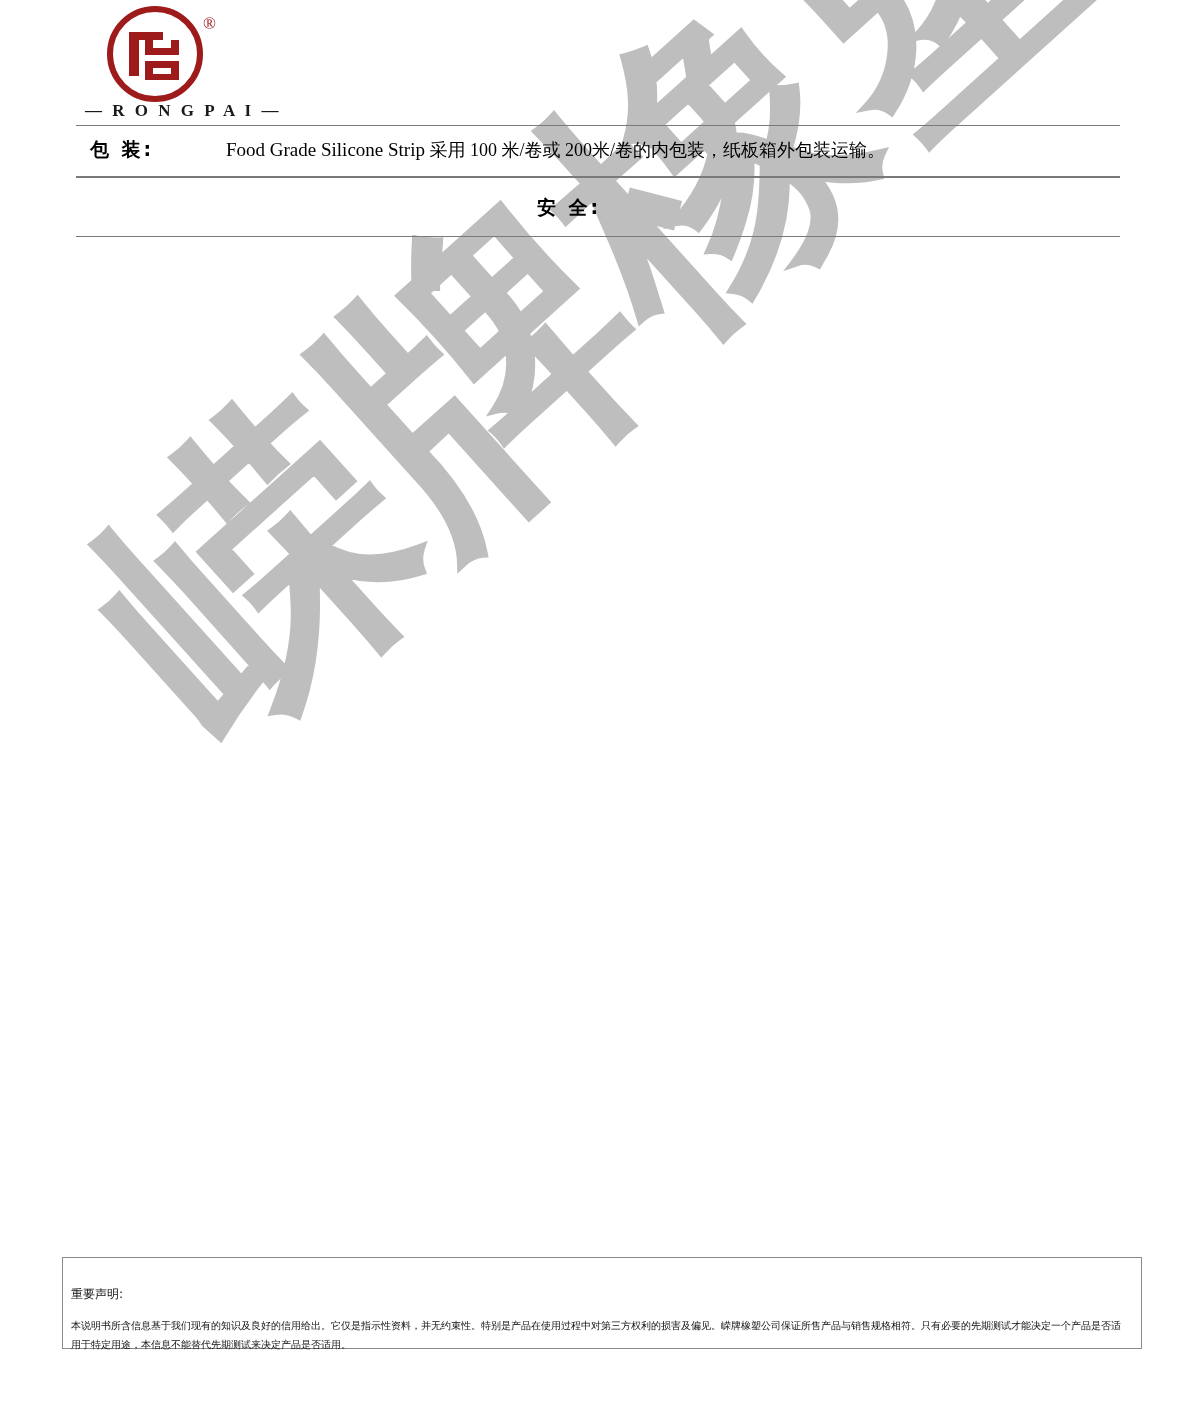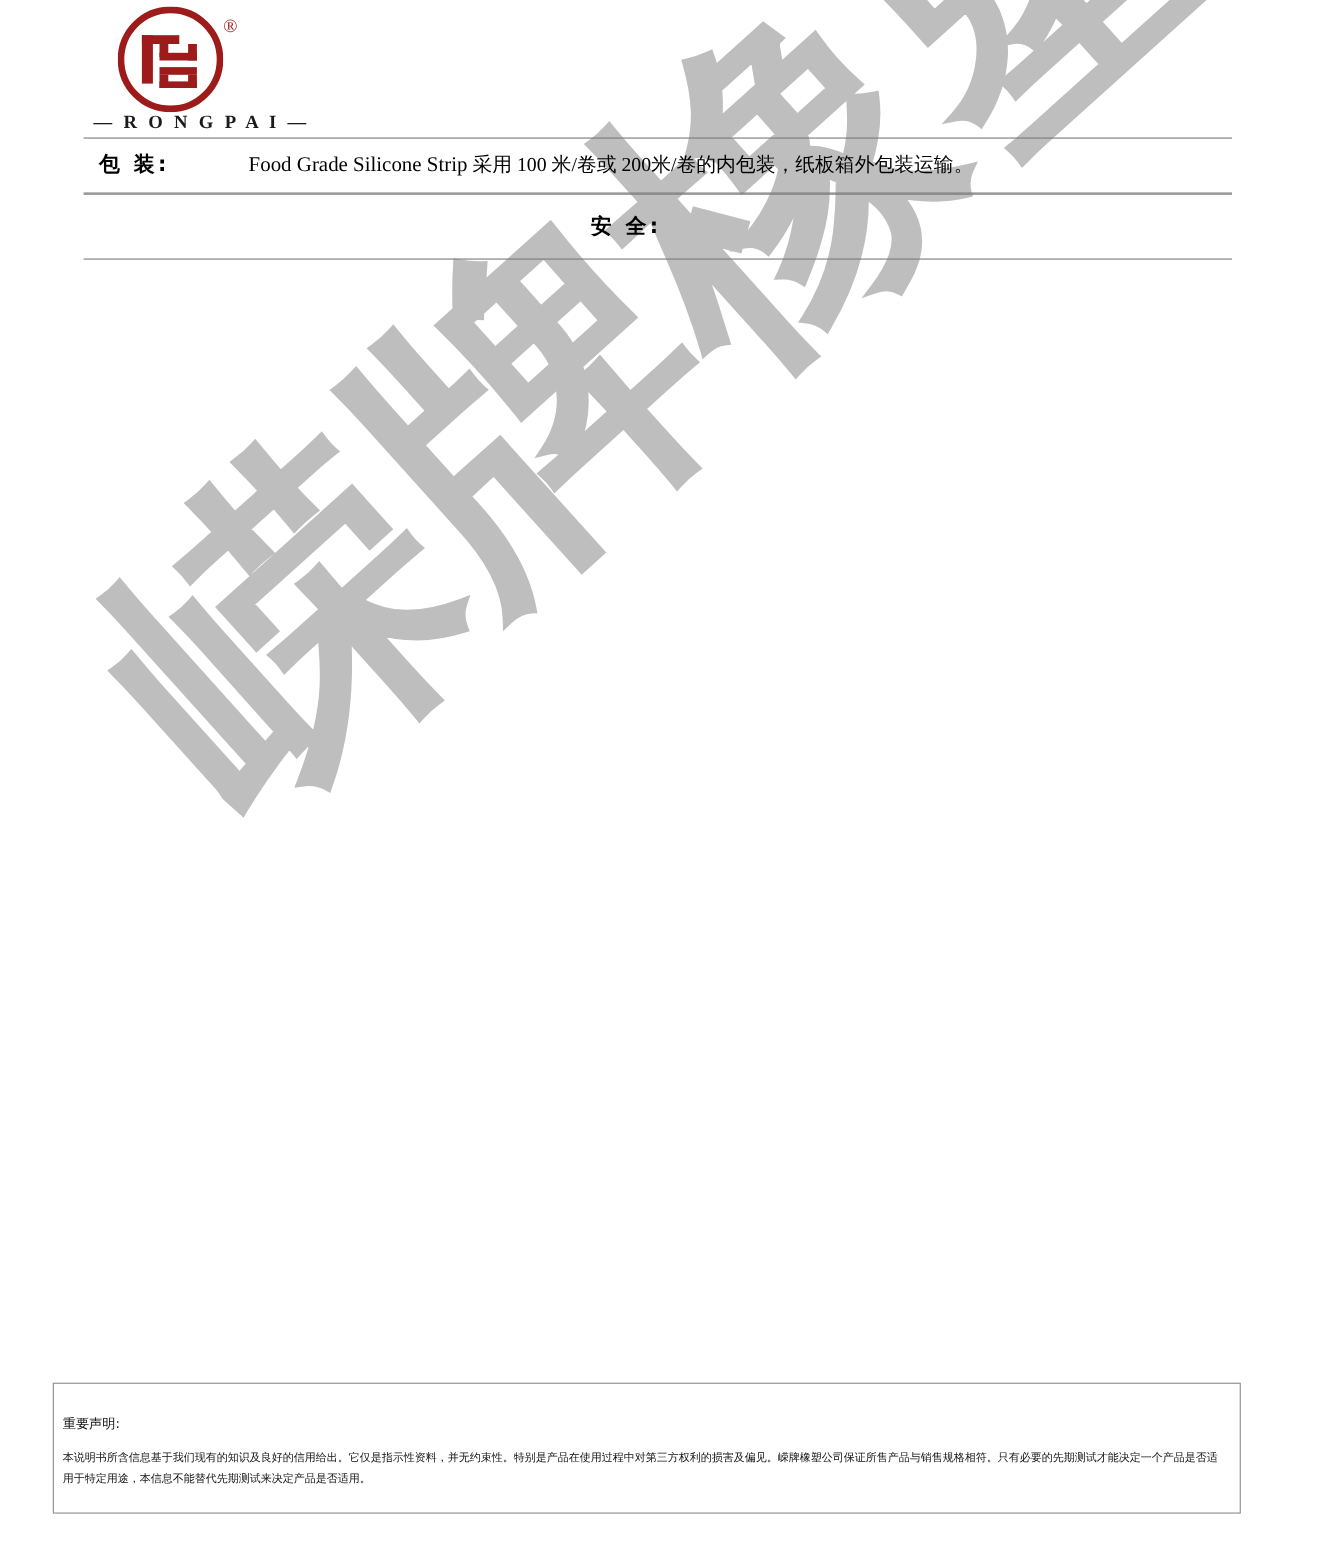--- a/index.html
+++ b/index.html
@@ -125,24 +125,24 @@
     font-weight: normal;
     font-size: 18px;
   }
   .row-pack { padding-top: 8px; padding-bottom: 10px; }
   .row-storage { padding-top: 10px; padding-bottom: 42px; }
   .row-safety { padding-top: 14px; padding-bottom: 14px; }
 
   
   .footer-box {
     position: absolute;
-    left: 48px;
+    left: 62px;
     top: 1257px;
     width: 1080px;
-    height: 119px;
+    height: 92px;
     border: 1px solid #8a8a8a;
     box-sizing: border-box;
     z-index: 10;
     background: transparent;
   }
   .footer-title {
     position: absolute;
     left: 8px;
     top: 28px;
     font-family: "DejaVu Sans", sans-serif;

